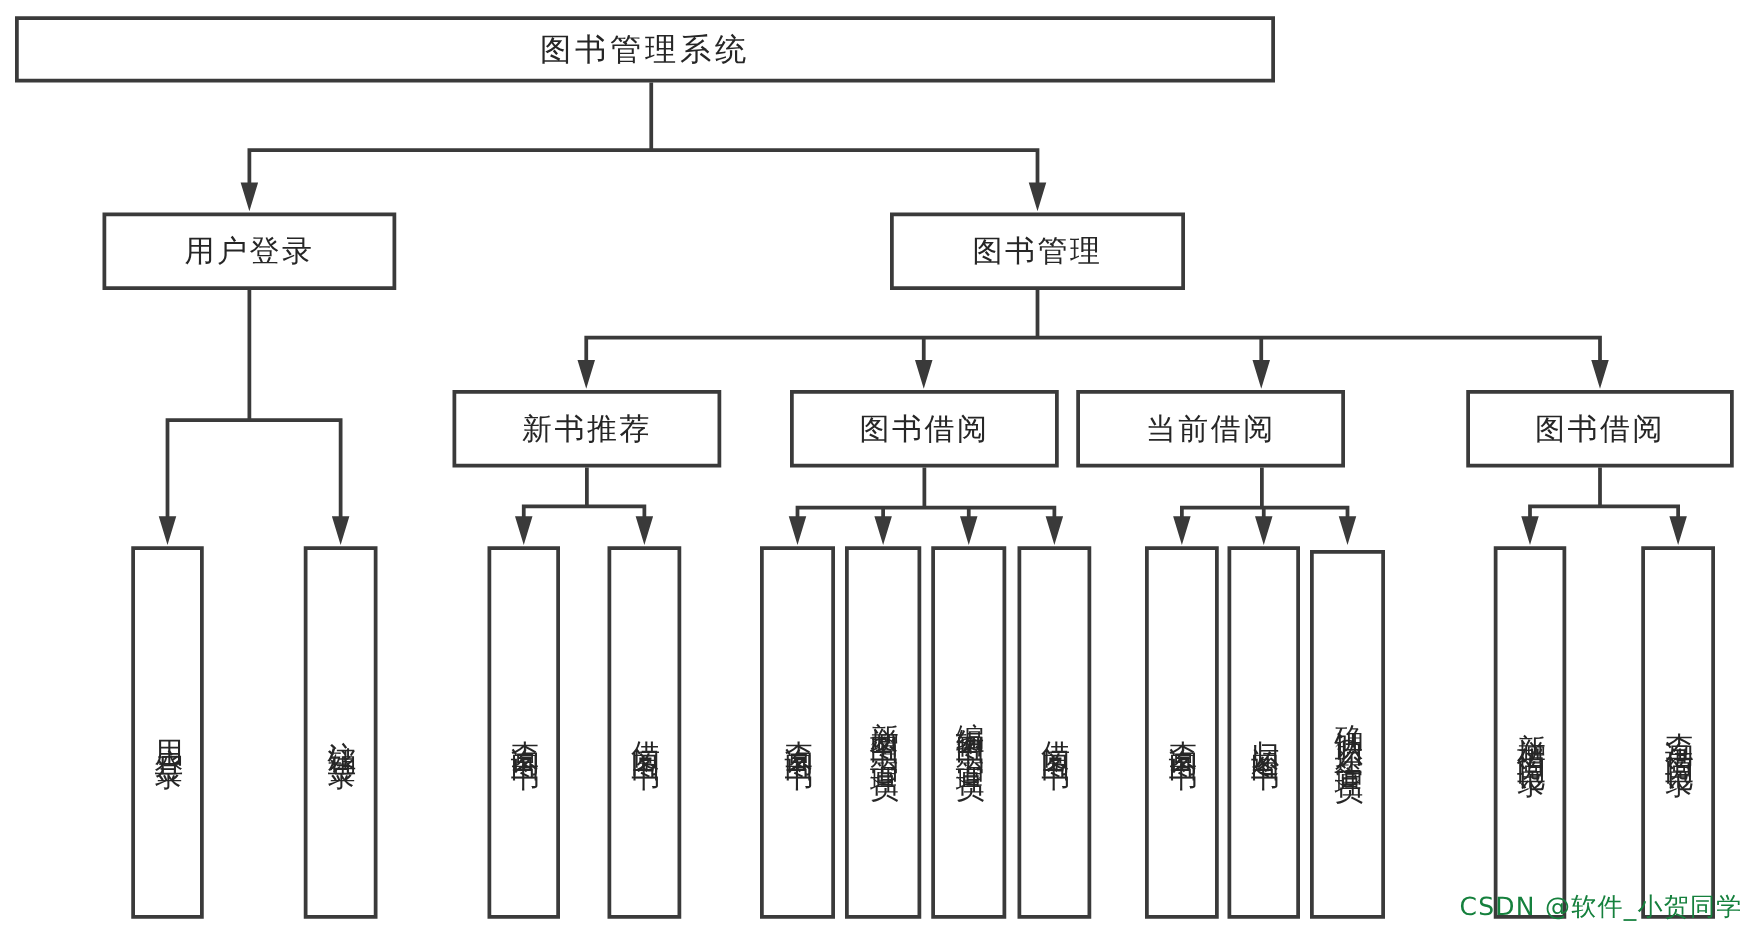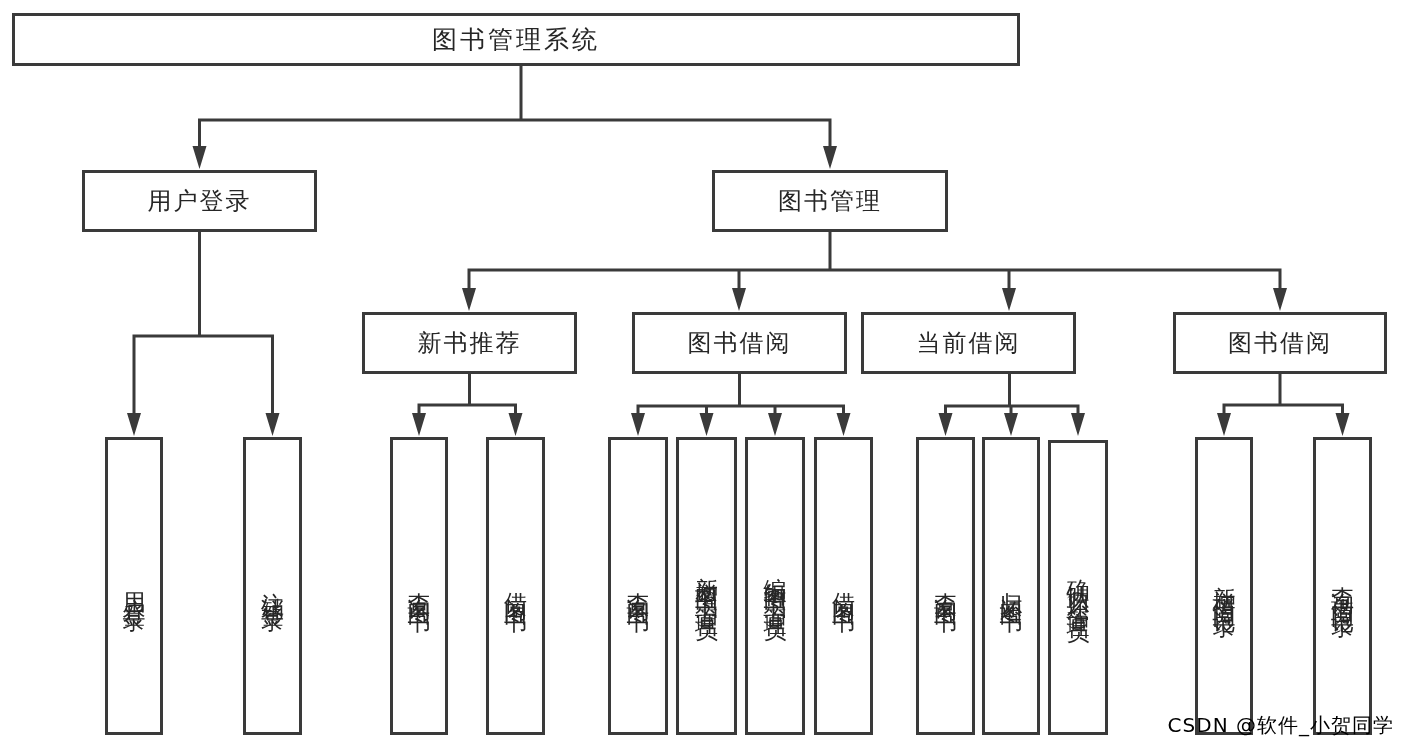--- a/index.html
+++ b/index.html
@@ -49,21 +49,21 @@
   .lf8  { left:814px;  width:59px; }
   .lf9  { left:916px;  width:59px; }
   .lf10 { left:982px;  width:58px; }
   .lf11 { left:1048px; width:60px; top:440px; height:295px; }
   .lf12 { left:1195px; width:58px; }
   .lf13 { left:1313px; width:59px; }
   .watermark {
     position:absolute;
     right:11px; top:712px;
     font-size:20px;
-    color:#000000;
+    color:#15803d;
     letter-spacing:1px;
     white-space:nowrap;
   }
 </style>
 </head>
 <body>
 
 <div class="stage">
 
   <svg class="connectors" viewBox="0 0 1405 747" xmlns="http://www.w3.org/2000/svg">

